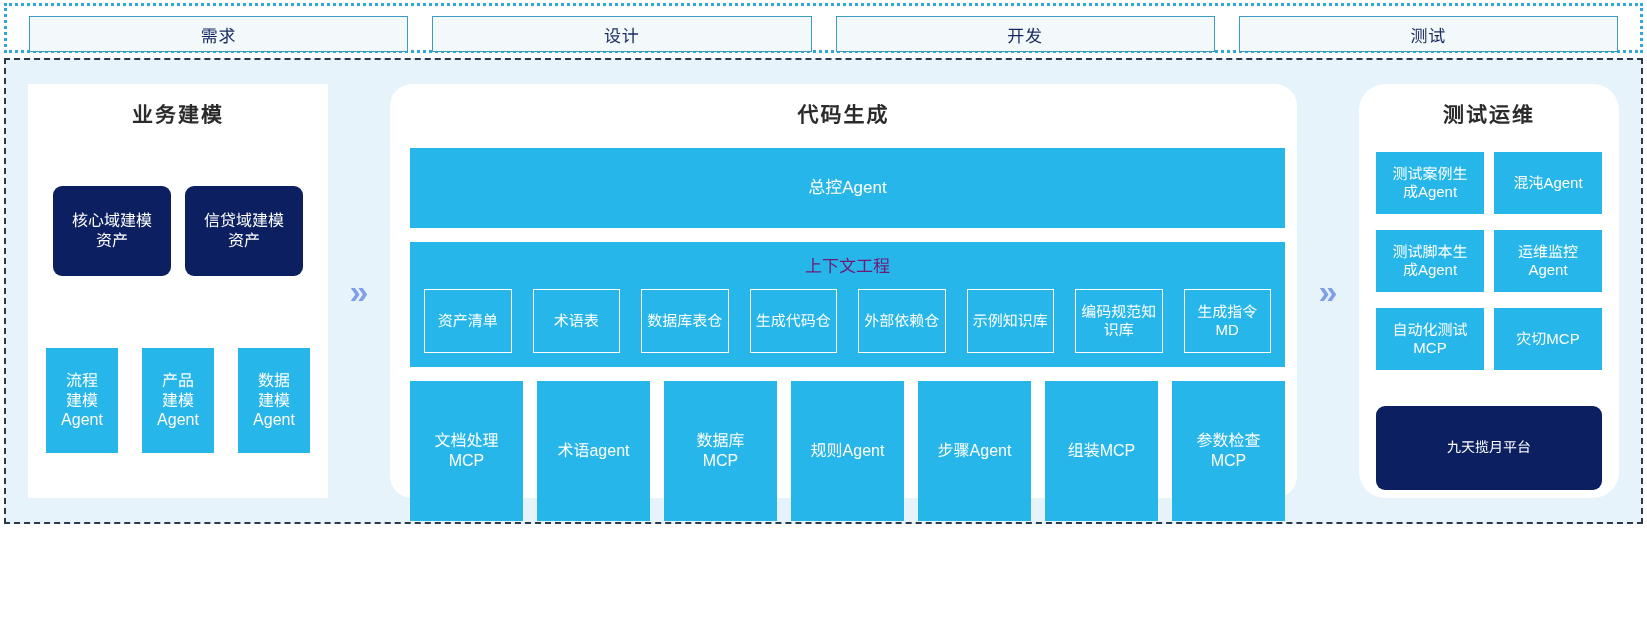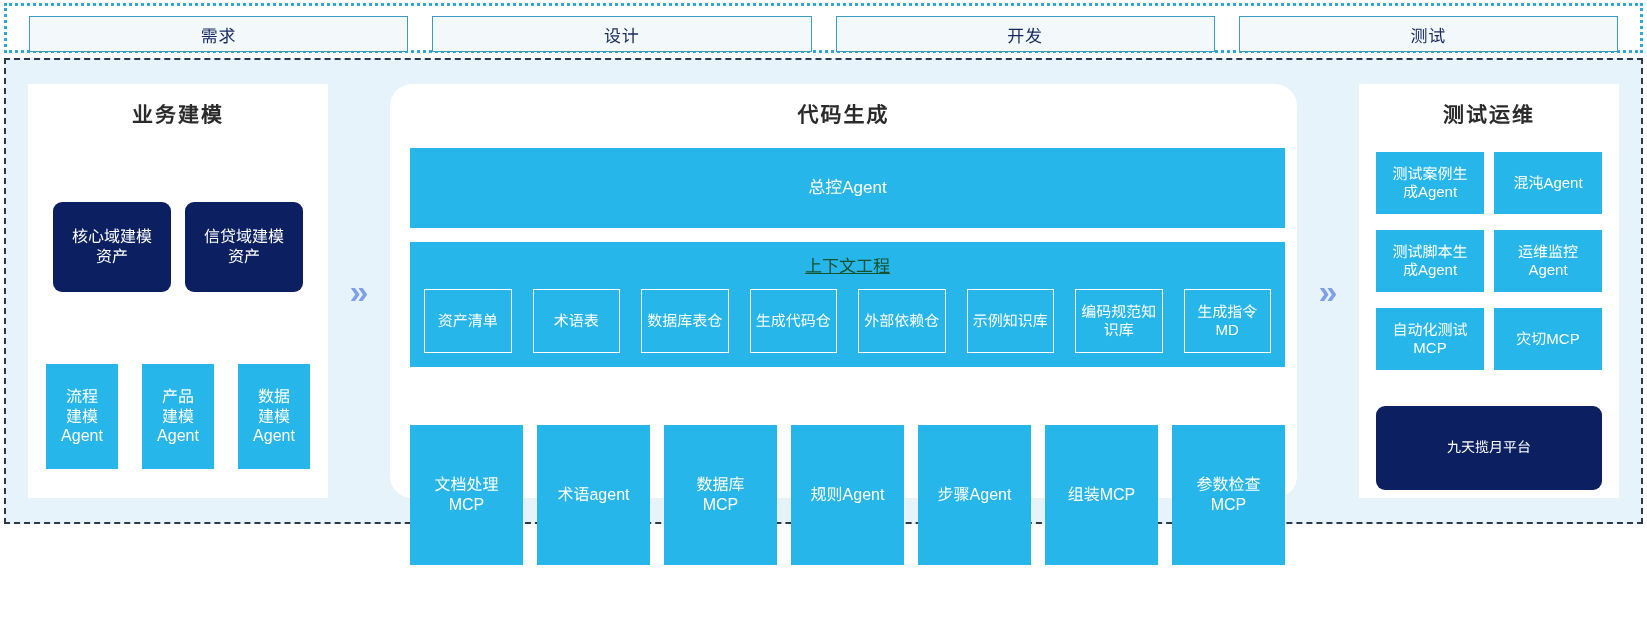--- a/index.html
+++ b/index.html
@@ -80,21 +80,21 @@
     font-size: 21px;
     font-weight: bold;
     color: #2b2b2b;
     letter-spacing: 2px;
     margin-top: 14px;
     margin-bottom: 0;
   }
 
   .panel-left  { width: 300px; flex: 0 0 300px; }
   .panel-mid   { flex: 1 1 auto; border-radius: 22px; }
-  .panel-right { width: 260px; flex: 0 0 260px; }
+  .panel-right { width: 260px; flex: 0 0 260px; border-radius: 26px; }
 
   
   .chevron {
     flex: 0 0 62px;
     display: flex;
     align-items: center;
     justify-content: center;
     color: #7f9fe8;
     font-size: 34px;
     font-weight: bold;
@@ -118,21 +118,21 @@
     border-radius: 9px;
   }
   .tile-cyan {
     background: #26b6ea;
   }
 
   
   .left-assets {
     display: flex;
     gap: 14px;
-    margin-top: 74px;
+    margin-top: 58px;
   }
   .left-assets .tile {
     width: 118px;
     height: 90px;
     font-size: 16px;
   }
   .left-agents {
     display: flex;
     gap: 24px;
     margin-top: 72px;
@@ -159,24 +159,23 @@
   }
   .ctx-block {
     background: #26b6ea;
     padding: 10px 14px 14px 14px;
     box-sizing: border-box;
     display: flex;
     flex-direction: column;
     align-items: center;
   }
   .ctx-title {
-    color: #14532d;
+    color: #701a75;
     font-size: 17px;
     margin-bottom: 12px;
-    text-decoration: underline;
   }
   .ctx-row {
     display: flex;
     gap: 21px;
     width: 100%;
     justify-content: space-between;
   }
   .ctx-item {
     flex: 1 1 0;
     height: 64px;
@@ -188,21 +187,20 @@
     text-align: center;
     color: #ffffff;
     font-size: 15px;
     line-height: 1.2;
     padding: 2px;
   }
   .mcp-row {
     display: flex;
     gap: 14px;
     width: 100%;
-    margin-top: 44px;
   }
   .mcp-row .tile {
     flex: 1 1 0;
     height: 140px;
     font-size: 16px;
   }
 
   
   .right-grid {
     margin-top: 24px;

